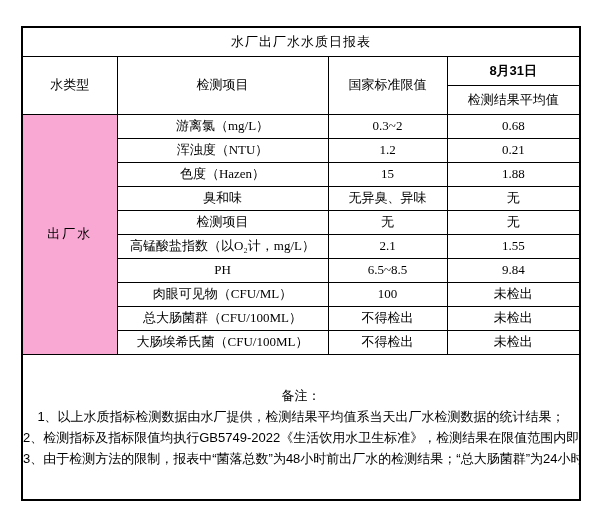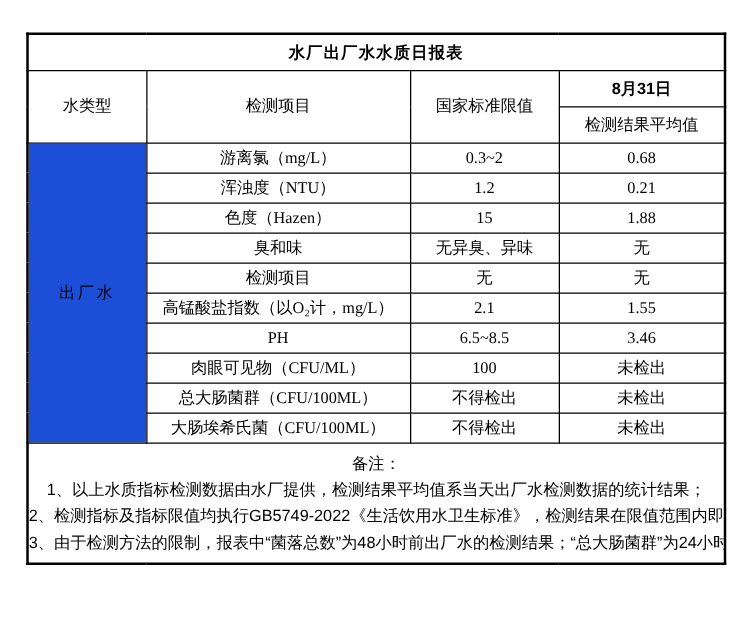--- a/index.html
+++ b/index.html
@@ -31,40 +31,40 @@
     font-size: 13px;
     text-align: center;
     vertical-align: middle;
     padding: 0;
     overflow: hidden;
     white-space: nowrap;
   }
   td.title-cell {
     height: 29px;
     font-size: 15px;
-    font-weight: bold;
+    font-weight: normal;
     letter-spacing: 1px;
   }
   tr.header-row td { height: 29px; }
   td.date-cell {
     font-weight: bold;
     font-size: 14px;
     margin-left: 38px;
   }
   tr.data-row td { height: 24px; font-family: Liberation Serif, serif; }
   td.water-type-cell {
     font-size: 14px;
     letter-spacing: 2px;
   }
   td.item-cell {
     text-align: left;
     padding-left: 2px;
   }
   td.notes-cell {
-    height: 97px;
+    height: 146px;
     text-align: left;
     vertical-align: top;
     padding: 6px 3px 0 3px;
     white-space: normal;
     font-size: 13px;
     line-height: 21px;
   }
   .note-line { margin: 0; }
 </style>
 </head>
@@ -86,21 +86,21 @@
         <td rowspan="2">水类型</td>
         <td rowspan="2">检测项目</td>
         <td rowspan="2">国家标准限值</td>
         <td class="date-cell">8月31日</td>
       </tr>
       <tr class="header-row">
         <td>检测结果平均值</td>
       </tr>
 
       <tr class="data-row">
-          <td class="water-type-cell" rowspan="10" style="background: #1d4ed8;">出厂水</td>
+          <td class="water-type-cell" rowspan="10" style="background: #f9a8d4;">出厂水</td>
           <td class="item-cell">游离氯（mg/L）</td>
           <td>0.3~2</td>
           <td>0.68</td>
         </tr>
         <tr class="data-row">
           <td class="item-cell">浑浊度（NTU）</td>
           <td>1.2</td>
           <td>0.21</td>
         </tr>
         <tr class="data-row">
@@ -119,21 +119,21 @@
           <td>无</td>
         </tr>
         <tr class="data-row">
           <td class="item-cell">高锰酸盐指数（以O₂计，mg/L）</td>
           <td>2.1</td>
           <td>1.55</td>
         </tr>
         <tr class="data-row">
           <td class="item-cell">PH</td>
           <td>6.5~8.5</td>
-          <td>3.46</td>
+          <td>9.84</td>
         </tr>
         <tr class="data-row">
           <td class="item-cell">肉眼可见物（CFU/ML）</td>
           <td>100</td>
           <td>未检出</td>
         </tr>
         <tr class="data-row">
           <td class="item-cell">总大肠菌群（CFU/100ML）</td>
           <td>不得检出</td>
           <td>未检出</td>

